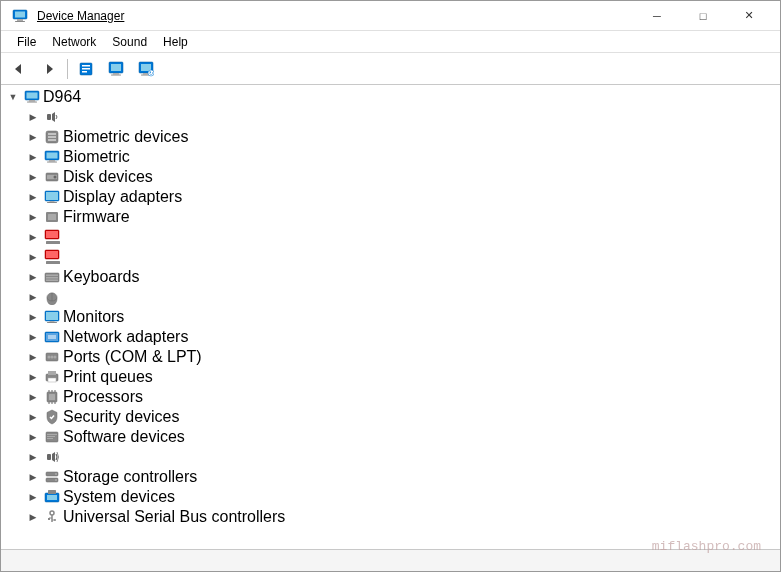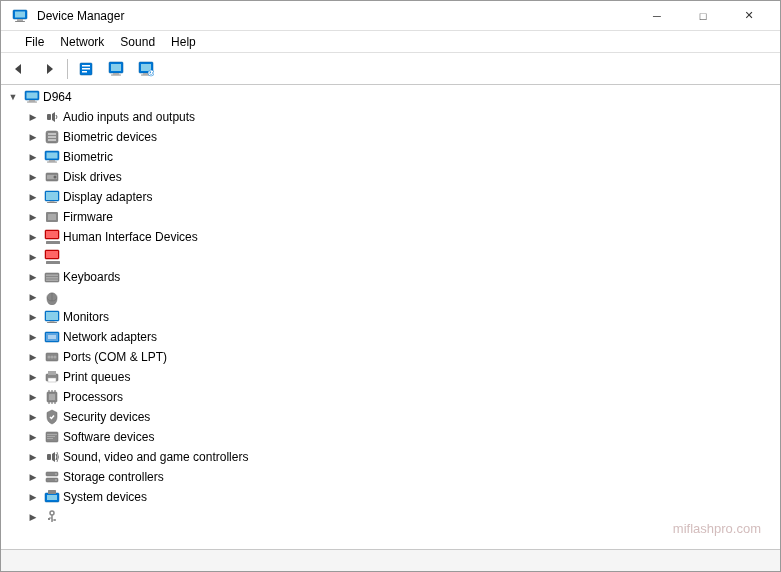--- a/index.html
+++ b/index.html
@@ -26,20 +26,21 @@
       align-items: center;
       justify-content: space-between;
       padding: 0 8px;
       border-bottom: 1px solid #e0e0e0;
       user-select: none;
     }
     .title-bar-left {
       display: flex;
       align-items: center;
       gap: 6px;
+      text-decoration: underline;
     }
     .title-text {
       font-size: 12px;
       color: #000;
     }
     .window-controls {
       display: flex;
       gap: 0;
     }
     .win-btn {
@@ -53,21 +54,21 @@
       align-items: center;
       justify-content: center;
       color: #333;
     }
     .menu-bar {
       height: 22px;
       display: flex;
       align-items: center;
       background: #fff;
       border-bottom: 1px solid #e0e0e0;
-      padding: 0 16px;
+      padding: 0 8px;
     }
     .menu-item {
       padding: 2px 8px;
       cursor: pointer;
       font-size: 12px;
       color: #000;
     }
     .toolbar {
       height: 32px;
       display: flex;
@@ -124,33 +125,34 @@
     .node-icon {
       width: 16px;
       height: 16px;
       margin: 0 3px;
       display: flex;
       align-items: center;
       justify-content: center;
       flex-shrink: 0;
     }
     .item-label {
-      font-size: 12px;
+      font-size: 16px;
       color: #000;
     }
     
     .icon-computer { color: #0078d7; }
     .watermark {
       position: fixed;
-      bottom: 36px;
+      bottom: 18px;
       right: 20px;
       color: #c0a0a0;
       font-size: 13px;
       opacity: 0.7;
       pointer-events: none;
+      font-family: Liberation Mono, monospace;
     }
     .status-bar {
       height: 22px;
       background: #f5f5f5;
       border-top: 1px solid #c8c8c8;
       display: flex;
       align-items: center;
       padding: 0 8px;
       font-size: 11px;
       color: #444;
@@ -246,21 +248,20 @@
     <div id="tree-children">
         <div class="tree-item child">
     <span class="expand-icon">▶</span>
     <span class="node-icon">
             <svg width="16" height="16" viewBox="0 0 16 16">
               <rect x="3" y="5" width="4" height="6" rx="1" fill="#666"></rect>
               <path d="M8 5 L11 3 L11 13 L8 11 Z" fill="#666"></path>
               <path d="M12 6 Q14 8 12 10" stroke="#666" stroke-width="1" fill="none"></path>
             </svg>
           </span>
-    <span class="item-label">Audio inputs and outputs</span>
   </div>
         <div class="tree-item child">
     <span class="expand-icon">▶</span>
     <span class="node-icon">
             <svg width="16" height="16" viewBox="0 0 16 16">
               <rect x="2" y="2" width="12" height="12" rx="2" fill="#888" stroke="#666" stroke-width="0.5"></rect>
               <line x1="4" y1="5" x2="12" y2="5" stroke="#fff" stroke-width="1"></line>
               <line x1="4" y1="8" x2="12" y2="8" stroke="#fff" stroke-width="1"></line>
               <line x1="4" y1="11" x2="12" y2="11" stroke="#fff" stroke-width="1"></line>
             </svg>
@@ -281,21 +282,21 @@
   </div>
         <div class="tree-item child">
     <span class="expand-icon">▶</span>
     <span class="node-icon">
             <svg width="16" height="16" viewBox="0 0 16 16">
               <rect x="2" y="4" width="12" height="8" rx="1" fill="#888" stroke="#666" stroke-width="0.5"></rect>
               <rect x="3" y="6" width="10" height="4" rx="0.5" fill="#aaa"></rect>
               <circle cx="11" cy="8" r="1.5" fill="#666"></circle>
             </svg>
           </span>
-    <span class="item-label">Disk drives</span>
+    <span class="item-label">Disk devices</span>
   </div>
         <div class="tree-item child">
     <span class="expand-icon">▶</span>
     <span class="node-icon">
             <svg width="16" height="16" viewBox="0 0 16 16">
               <rect x="1" y="2" width="14" height="10" rx="1" fill="#0078d7" stroke="#005a9e" stroke-width="0.5"></rect>
               <rect x="2" y="3" width="12" height="8" fill="#87ceeb"></rect>
               <rect x="5.5" y="12" width="5" height="1" fill="#aaa"></rect>
               <rect x="3" y="13" width="10" height="1" rx="0.5" fill="#888"></rect>
             </svg>
@@ -314,21 +315,20 @@
   </div>
         <div class="tree-item child">
     <span class="expand-icon">▶</span>
     <span class="node-icon">
             <svg width="16" height="16" viewBox="0 0 16 16">
               <rect x="1" y="1" width="14" height="9" rx="1" fill="#cc0000" stroke="#990000" stroke-width="0.5"></rect>
               <rect x="2" y="2" width="12" height="7" fill="#ff6666"></rect>
               <rect x="2" y="12" width="14" height="3" rx="0.5" fill="#888"></rect>
             </svg>
           </span>
-    <span class="item-label">Human Interface Devices</span>
   </div>
         <div class="tree-item child">
     <span class="expand-icon">▶</span>
     <span class="node-icon">
             <svg width="16" height="16" viewBox="0 0 16 16">
               <rect x="1" y="1" width="14" height="9" rx="1" fill="#cc0000" stroke="#990000" stroke-width="0.5"></rect>
               <rect x="2" y="2" width="12" height="7" fill="#ff6666"></rect>
               <rect x="2" y="12" width="14" height="3" rx="0.5" fill="#888"></rect>
             </svg>
           </span>
@@ -443,21 +443,20 @@
         <div class="tree-item child">
     <span class="expand-icon">▶</span>
     <span class="node-icon">
             <svg width="16" height="16" viewBox="0 0 16 16">
               <rect x="3" y="5" width="4" height="6" rx="1" fill="#666"></rect>
               <path d="M8 5 L11 3 L11 13 L8 11 Z" fill="#666"></path>
               <path d="M12 5 Q14 8 12 11" stroke="#666" stroke-width="1.2" fill="none"></path>
               <path d="M13 3 Q16 8 13 13" stroke="#888" stroke-width="1" fill="none"></path>
             </svg>
           </span>
-    <span class="item-label">Sound, video and game controllers</span>
   </div>
         <div class="tree-item child">
     <span class="expand-icon">▶</span>
     <span class="node-icon">
             <svg width="16" height="16" viewBox="0 0 16 16">
               <rect x="2" y="3" width="12" height="4" rx="1" fill="#888" stroke="#666" stroke-width="0.5"></rect>
               <rect x="2" y="9" width="12" height="4" rx="1" fill="#888" stroke="#666" stroke-width="0.5"></rect>
               <circle cx="12" cy="5" r="1" fill="#aaa"></circle>
               <circle cx="12" cy="11" r="1" fill="#aaa"></circle>
             </svg>
@@ -480,20 +479,21 @@
     <span class="node-icon">
             <svg width="16" height="16" viewBox="0 0 16 16">
               <circle cx="8" cy="4" r="2" fill="none" stroke="#888" stroke-width="1.5"></circle>
               <line x1="8" y1="6" x2="8" y2="13" stroke="#888" stroke-width="1.5"></line>
               <line x1="5" y1="9" x2="8" y2="9" stroke="#888" stroke-width="1"></line>
               <line x1="8" y1="11" x2="11" y2="11" stroke="#888" stroke-width="1"></line>
               <rect x="4" y="9" width="2" height="2" fill="#888"></rect>
               <circle cx="11" cy="11" r="1" fill="#888"></circle>
             </svg>
           </span>
+    <span class="item-label">Universal Serial Bus controllers</span>
   </div>
       </div>
 
   </div>
 
   <div class="status-bar">
     <span></span>
   </div>
 </div>
 

